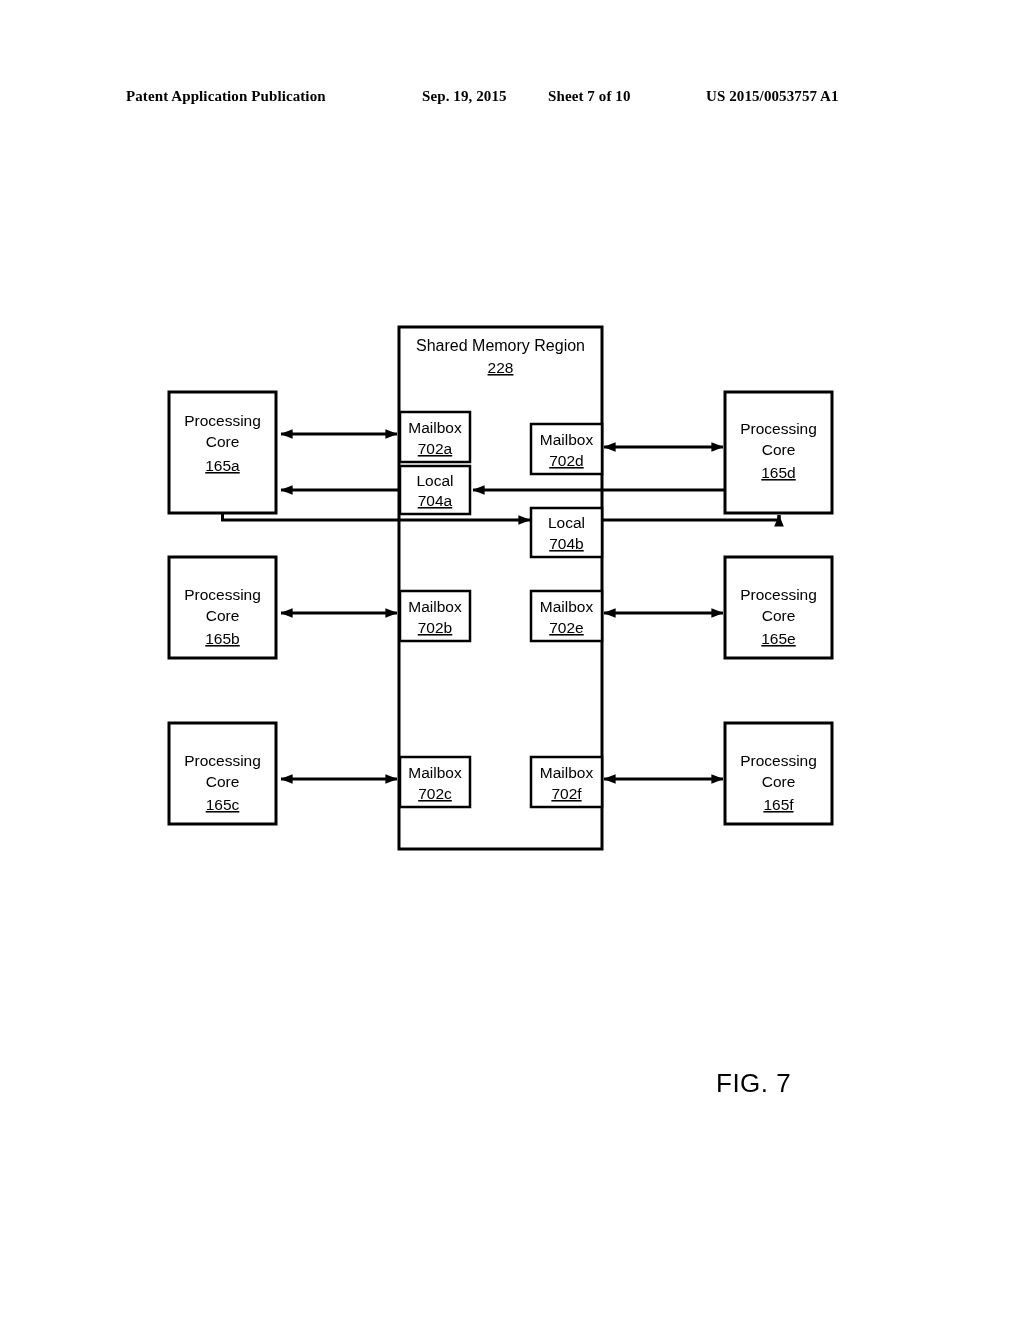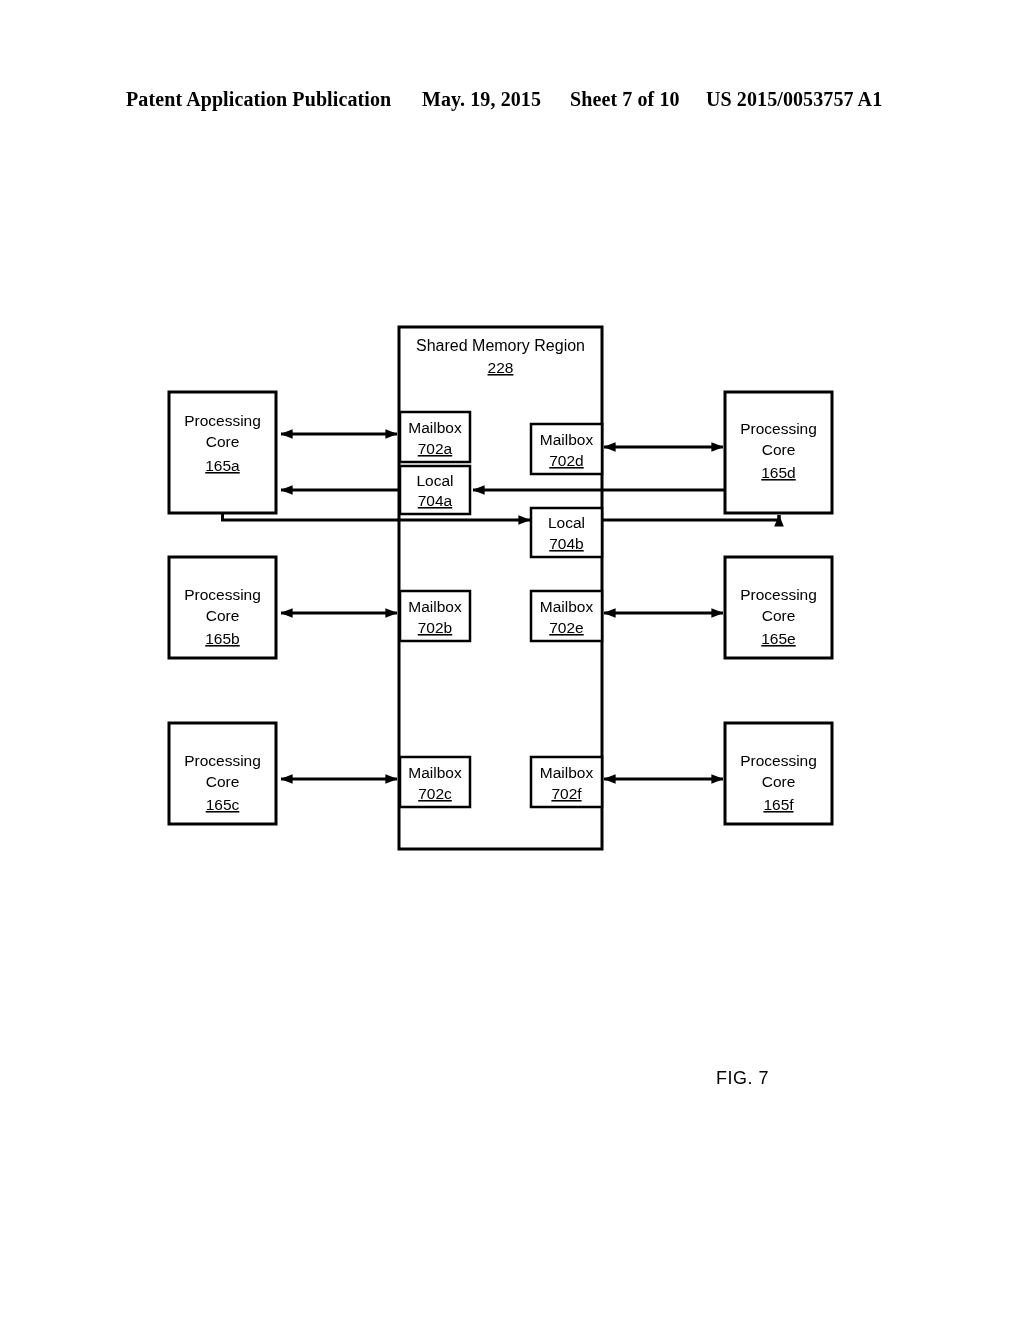--- a/index.html
+++ b/index.html
@@ -23,28 +23,28 @@
   }
   
   .pub-header {
     position: absolute;
     top: 88px;
     left: 0;
     width: 820px;
     height: 26px;
     font-family: "Liberation Serif", serif;
     font-weight: bold;
-    font-size: 20px;
+    font-size: 15px;
     letter-spacing: 0.1px;
     white-space: nowrap;
   }
   .pub-header .seg { position: absolute; top: 0; }
   .h-left  { left: 126px; }
   .h-date  { left: 422px; }
-  .h-sheet { left: 570px; }
+  .h-sheet { left: 548px; }
   .h-num   { left: 706px; }
 
   
   svg.figure {
     position: absolute;
     top: 0;
     left: 0;
     width: 1024px;
     height: 1320px;
   }
@@ -53,35 +53,35 @@
     fill: #000000;
   }
   .boxlabel { font-size: 15.5px; }
   .reflabel { font-size: 15.5px; text-decoration: underline; }
   .smr-title { font-size: 16px; }
   .fig-label {
     position: absolute;
     left: 716px;
     top: 1068px;
     font-family: "Liberation Sans", sans-serif;
-    font-size: 18px;
+    font-size: 26px;
     letter-spacing: 0.5px;
     white-space: nowrap;
   }
   .box-rect { fill: #ffffff; stroke: #000000; }
   .conn { stroke: #000000; fill: none; }
 </style>
 </head>
 <body>
 
 <div class="page">
 
   <div class="pub-header">
     <span class="seg h-left">Patent Application Publication</span>
-    <span class="seg h-date">May. 19, 2015</span>
+    <span class="seg h-date">Sep. 19, 2015</span>
     <span class="seg h-sheet">Sheet 7 of 10</span>
     <span class="seg h-num">US 2015/0053757 A1</span>
   </div>
 
   <svg class="figure" viewBox="0 0 1024 1320">
     <defs>
       <marker id="arrEnd" viewBox="0 0 12 10" refX="11.6" refY="5" markerWidth="12" markerHeight="10" orient="auto-start-reverse" markerUnits="userSpaceOnUse">
         <path d="M0,0.2 L12,5 L0,9.8 z" fill="#000"></path>
       </marker>
       <marker id="arrStart" viewBox="0 0 12 10" refX="11.6" refY="5" markerWidth="12" markerHeight="10" orient="auto-start-reverse" markerUnits="userSpaceOnUse">

